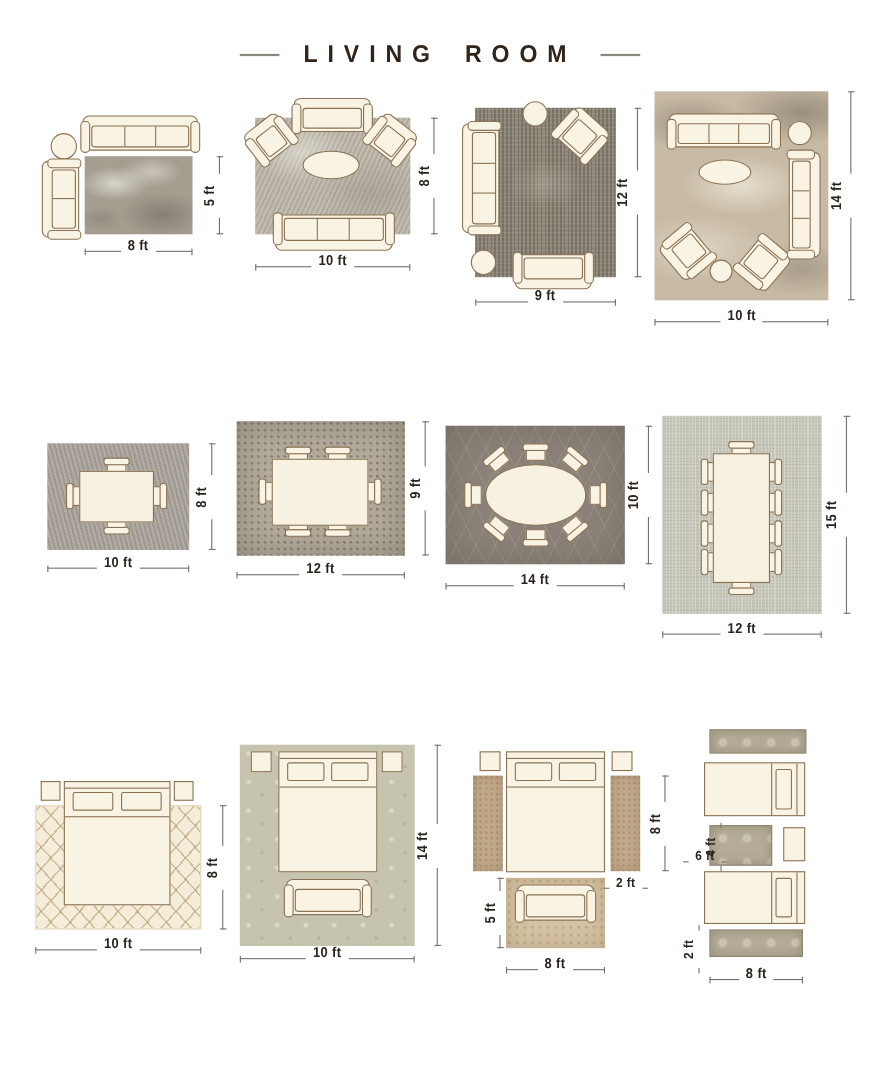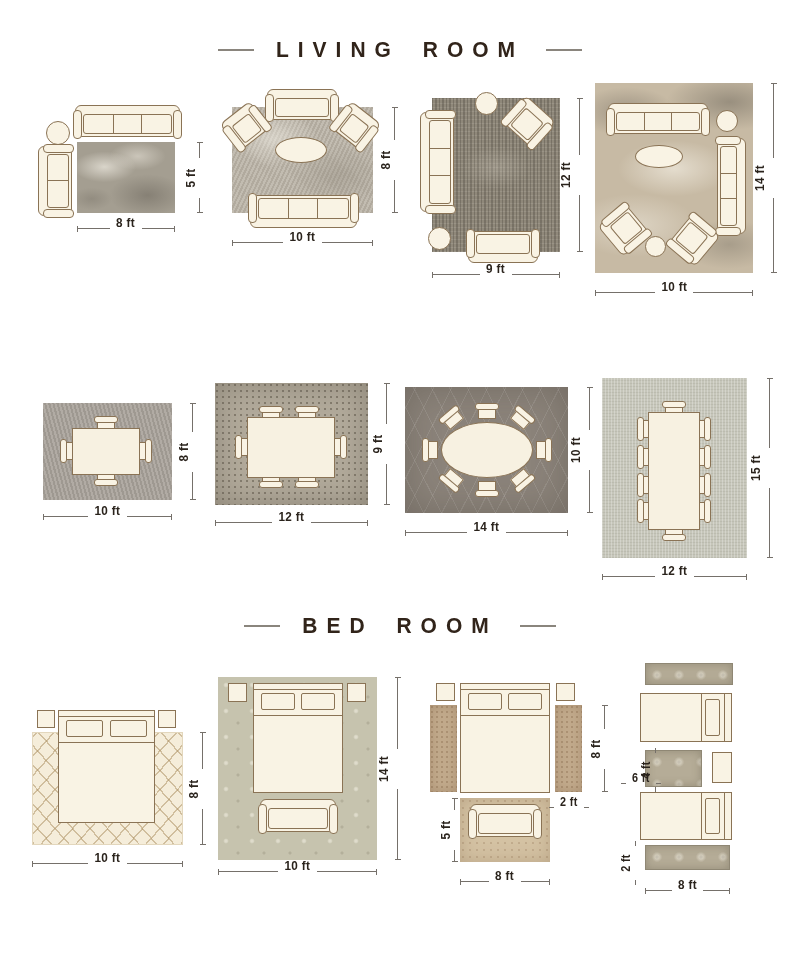--- a/index.html
+++ b/index.html
@@ -308,25 +308,20 @@
     <i class="ln l"></i>
       <span class="lbl">12 ft</span>
       <i class="ln r"></i>
   </div>
   <div class="dim dv" style="left:754px;top:378px;height:180px">
     <i class="ln l"></i>
       <span class="lbl">15 ft</span>
       <i class="ln r"></i>
   </div>
 
-  <div class="sec-title" style="top:614px">
-    <i class="bar"></i>
-    <span class="txt">BED ROOM</span>
-    <i class="bar"></i>
-  </div>
 
   <div class="rug rug-b1" style="left:32px;top:732px;width:151px;height:113px"></div>
   <div class="nstand" style="left:37px;top:710px;width:18px;height:18px"></div>
   <div class="nstand" style="left:158px;top:710px;width:18px;height:18px"></div>
   <div class="bed" style="left:58px;top:710px;width:97px;height:113px">
     <span class="prow">
         <i class="pillow"></i>
         <i class="pillow"></i>
       </span>
   </div>

